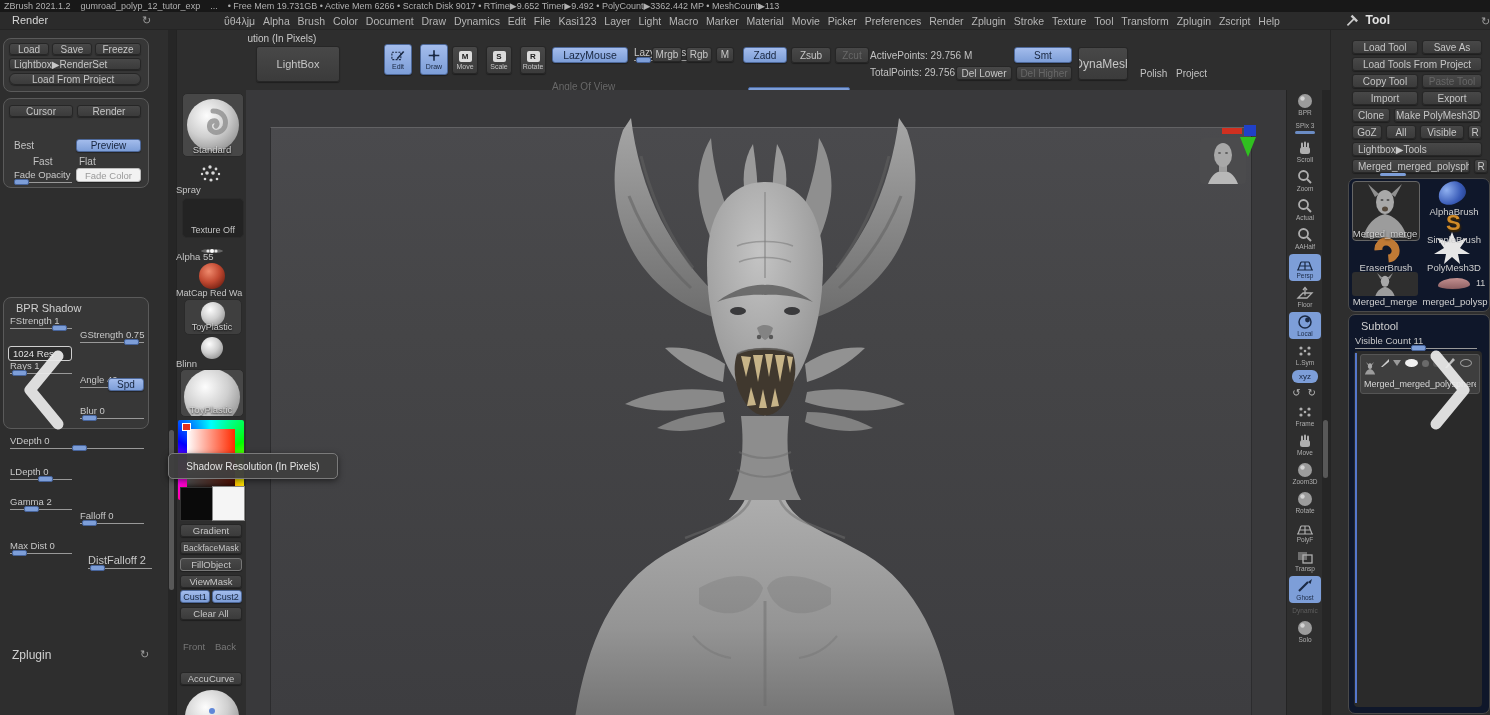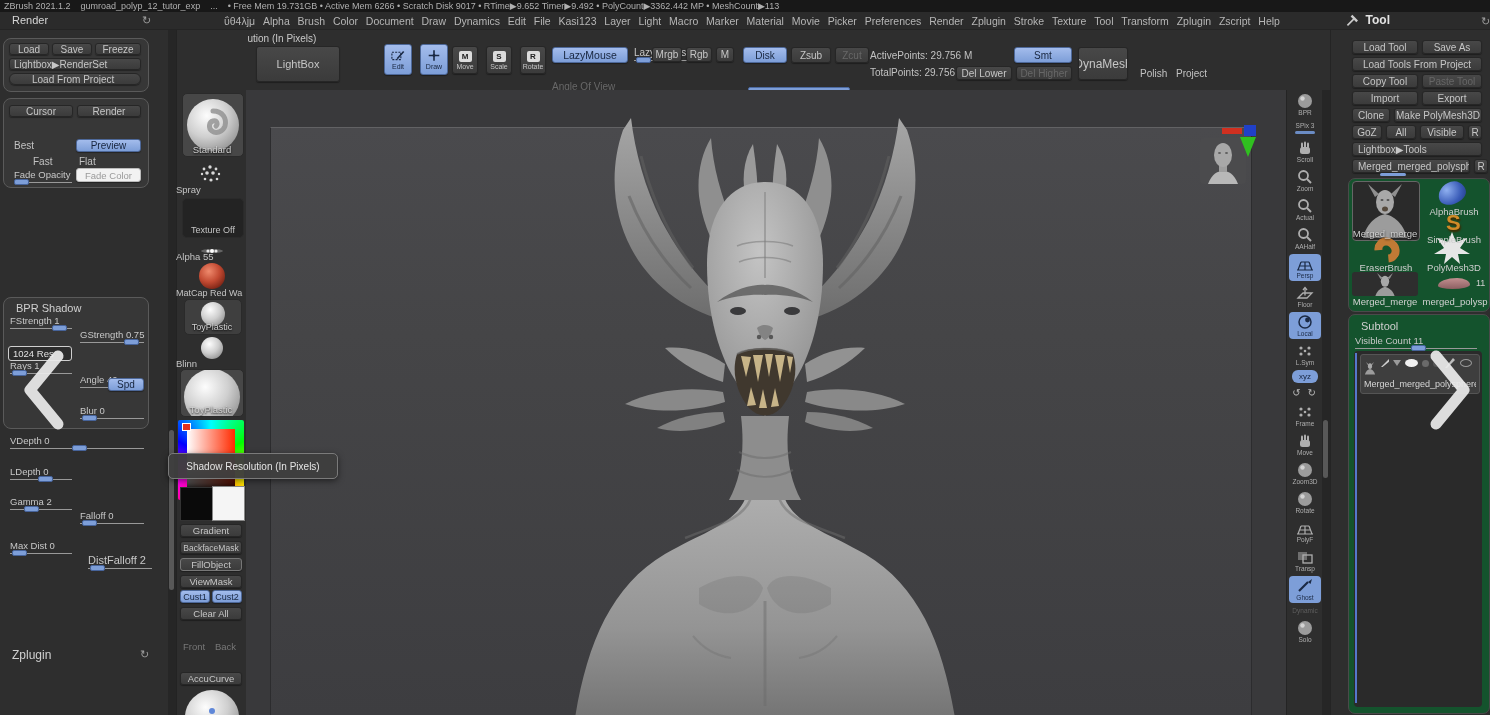--- a/index.html
+++ b/index.html
@@ -69,21 +69,21 @@
   .rs-item svg{width:20px;height:16px;}
   .rs-item.active{background:#7d9ed8;color:#1b2a45;}
   .rs-item.dim{color:#5f5f5f;}
   .rs-item.pill{background:#7d9ed8;color:#16243f;font-size:8px;padding:2px 0;width:26px;border-radius:6px;}
   .rs-item.slider::after{content:"";width:20px;height:3px;background:#6b8cc4;border-radius:2px;margin-top:2px;}
   .rs-item.arrows{font-size:10px;color:#b9b9b9;letter-spacing:2px;}
   .rs-label:empty{display:none;}
   
   #tool-panel{left:1330px;top:30px;width:160px;height:685px;background:#2e2e2e;border-left:1px solid #242424;}
   .tp-b{position:absolute;height:14px;font-size:10px;}
-  .tp-group{position:absolute;background:#14532d;border:1px solid #4a4a4a;border-radius:7px;}
+  .tp-group{position:absolute;background:#0f172a;border:1px solid #4a4a4a;border-radius:7px;}
   
   .chev{stroke:#ececec;stroke-width:11;fill:none;stroke-linecap:round;stroke-linejoin:round;opacity:.92;}
   
   #tooltip{left:168px;top:453px;width:168px;height:24px;background:rgba(62,62,62,.97);border:1px solid #7a7a7a;
            border-radius:5px;display:flex;align-items:center;justify-content:center;font-size:10px;color:#e3e3e3;
            box-shadow:0 2px 6px rgba(0,0,0,.5);z-index:40;}
   .strip{background:#262626;}
   .scrollthumb{background:#585858;border-radius:3px;}
 </style>
 </head>
@@ -262,21 +262,21 @@
     <span>Angle Of View</span><span class="th" style="left:2px;"></span>
   </div>
 
   <div class="A b" style="left:652px;top:47px;width:30px;height:15px;">Mrgb</div>
   <div class="A b" style="left:686px;top:47px;width:26px;height:15px;">Rgb</div>
   <div class="A b" style="left:716px;top:47px;width:18px;height:15px;">M</div>
   <div class="A sl dim" style="left:680px;top:67px;width:58px;">
     <span>Rgb Intensity</span>
   </div>
 
-  <div class="A b blue" style="left:743px;top:47px;width:44px;height:16px;">Disk</div>
+  <div class="A b blue" style="left:743px;top:47px;width:44px;height:16px;">Zadd</div>
   <div class="A b" style="left:791px;top:47px;width:40px;height:16px;">Zsub</div>
   <div class="A b dim" style="left:835px;top:47px;width:34px;height:16px;">Zcut</div>
   <div class="A sl" style="left:746px;top:66px;width:80px;">
     <span>Z Intensity 25</span><span class="th" style="left:52px;"></span>
   </div>
   <div class="A" style="left:748px;top:87px;width:100px;height:5px;background:#7d9ed8;border-radius:2px;border:1px solid #4d6ba2;"></div>
 
   <div class="A lbl" style="left:870px;top:50px;">ActivePoints: 29.756 M</div>
   <div class="A lbl" style="left:870px;top:67px;">TotalPoints: 29.756 M</div>
 

